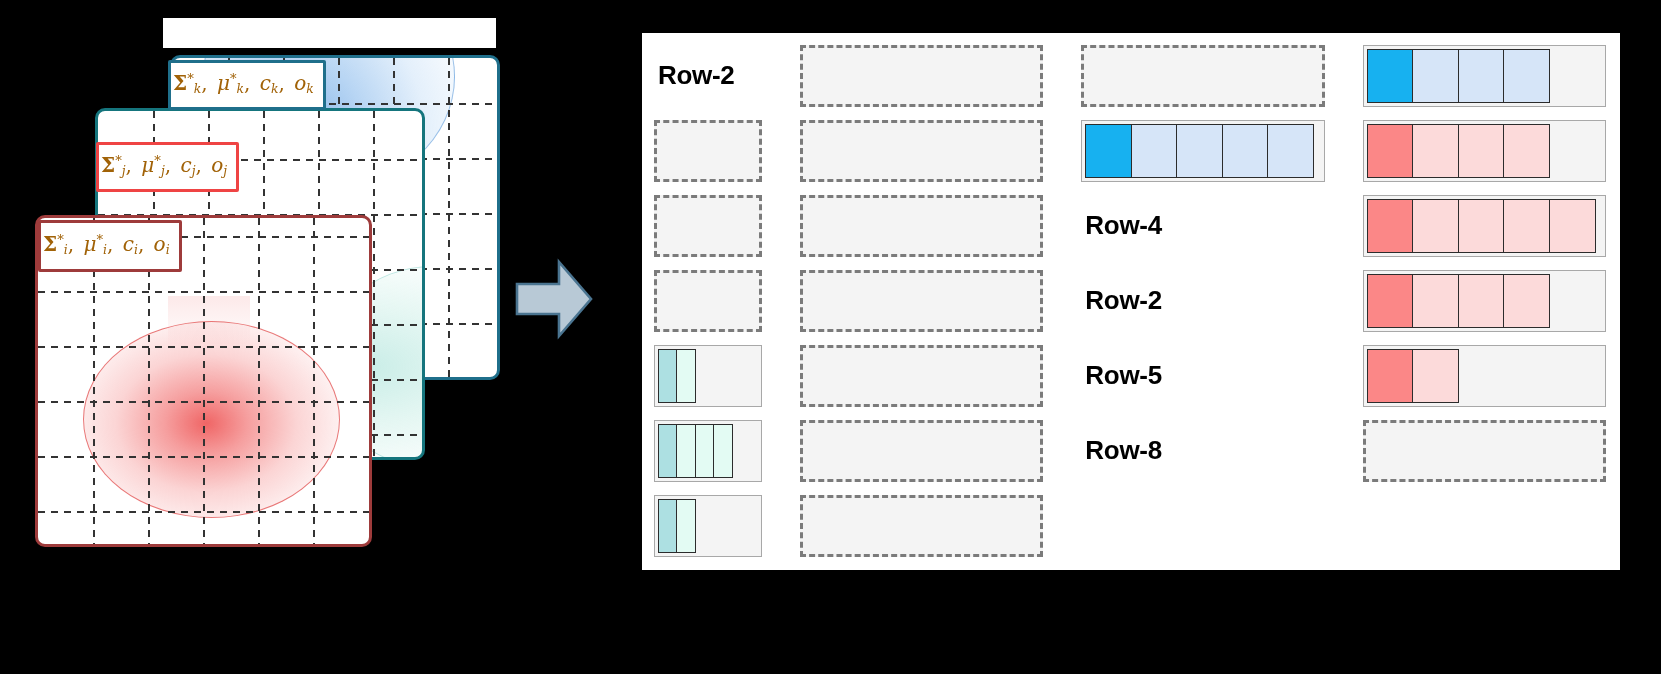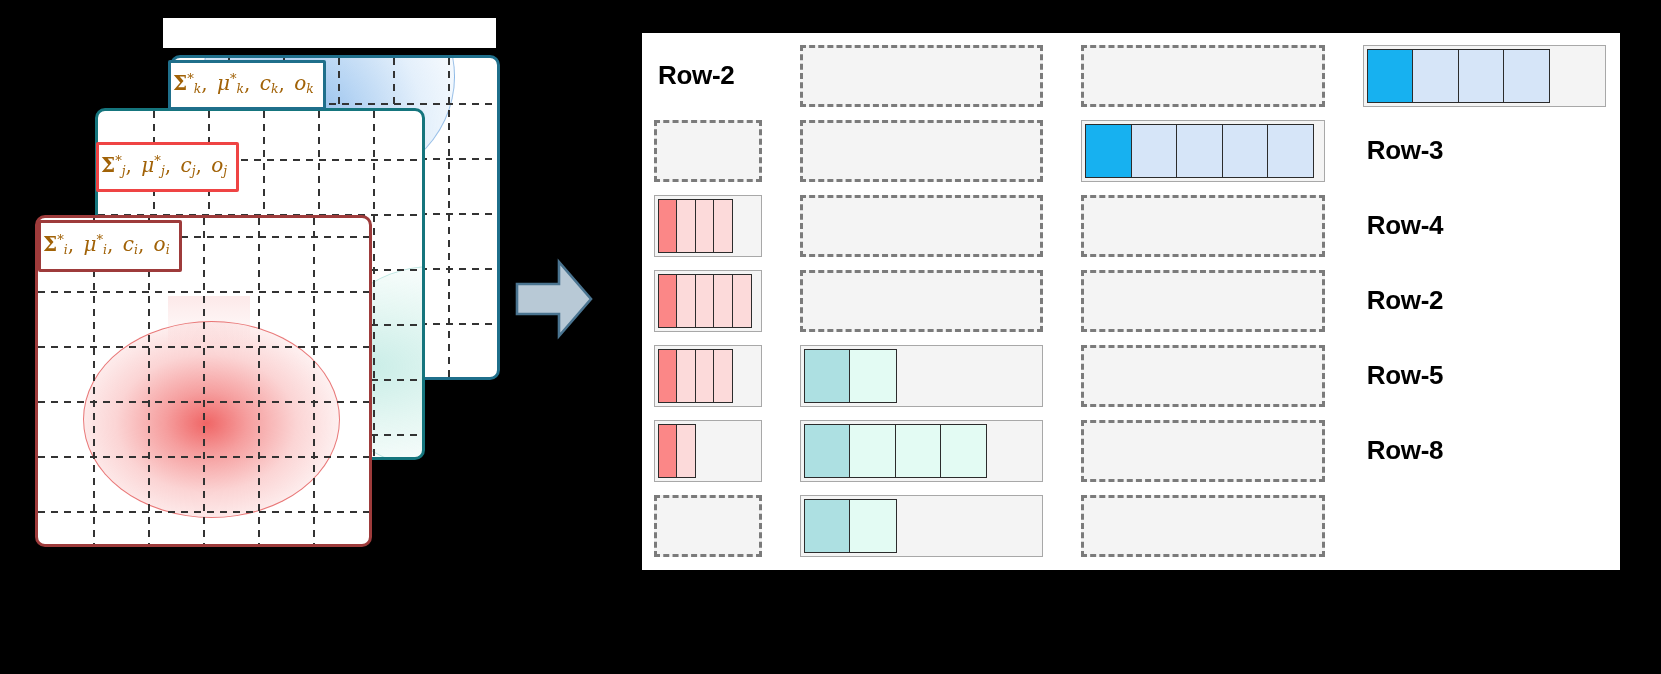--- a/index.html
+++ b/index.html
@@ -328,21 +328,20 @@
         <div class="slot empty"></div>
         <div class="slot filled">
           <div class="cells">
             <div class="cell fill-blue-strong" style="width: 20%;"></div>
             <div class="cell fill-blue-light" style="width: 20%;"></div>
             <div class="cell fill-blue-light" style="width: 20%;"></div>
             <div class="cell fill-blue-light" style="width: 20%;"></div>
             <div class="cell fill-blue-light" style="width: 20%;"></div>
           </div>
         </div>
-        <div class="row-label">Row-3</div>
         <div class="slot filled">
           <div class="cells">
             <div class="cell fill-red-strong" style="width: 20%;"></div>
             <div class="cell fill-red-light" style="width: 20%;"></div>
             <div class="cell fill-red-light" style="width: 20%;"></div>
             <div class="cell fill-red-light" style="width: 20%;"></div>
           </div>
         </div>
         <div class="slot empty"></div>
         <div class="slot empty"></div>

